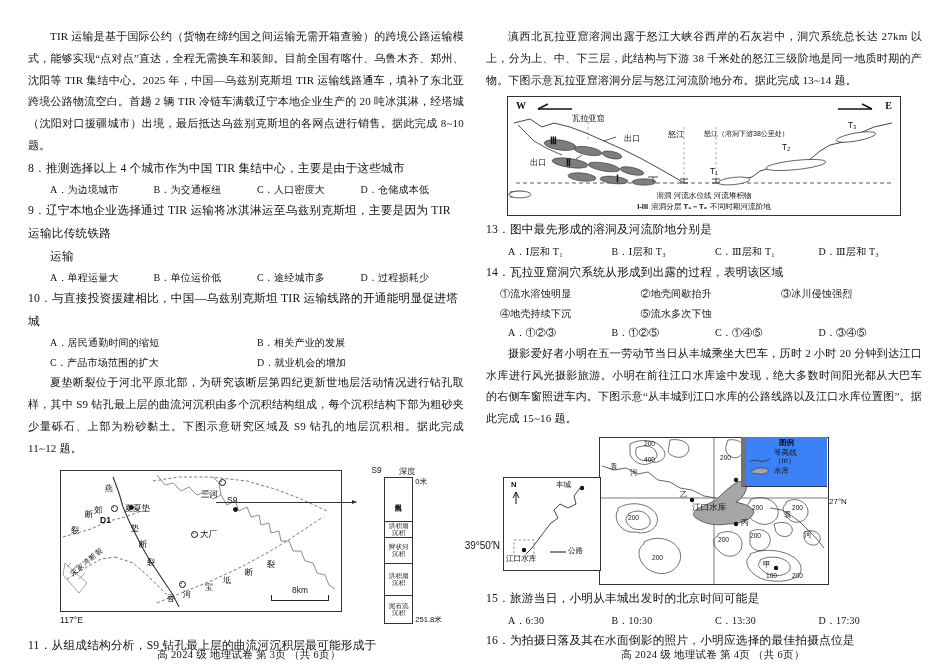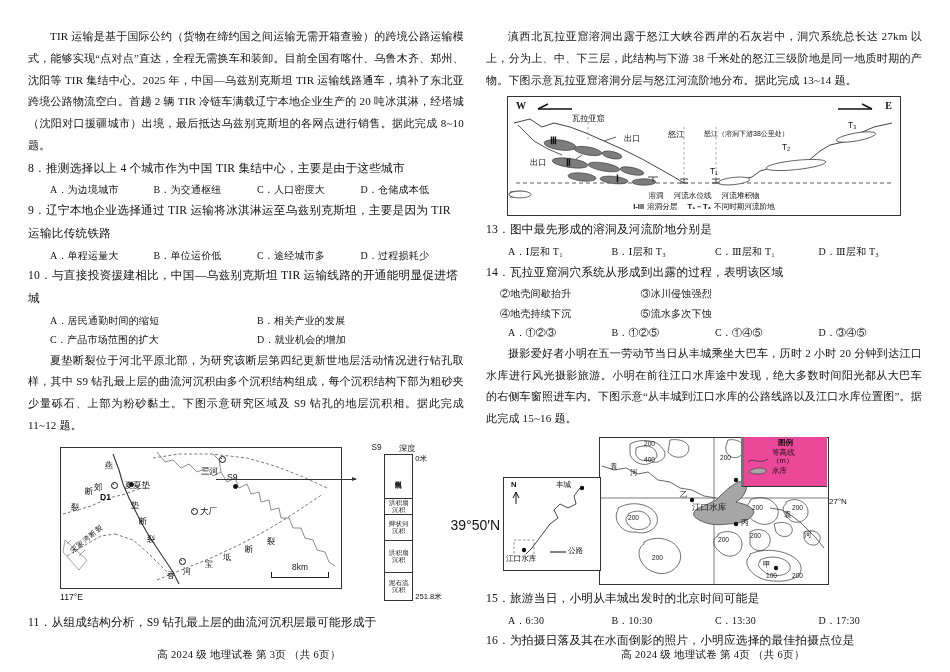--- a/index.html
+++ b/index.html
@@ -92,21 +92,21 @@
     border-radius: 50%;
     background: #fff;
   }
   .dot.solid { background:#111; width:3px;height:3px;border:1px solid #111;}
   .dot.ring::after{
     content:""; position:absolute; left:1px; top:1px;
     width:1px;height:1px;background:#111;border-radius:50%;
   }
   .coord-lat {
     position: absolute; right: -44px; top: 74px;
-    font-size: 14px; font-family:"Liberation Sans",sans-serif;
+    font-size: 10px; font-family:"Liberation Sans",sans-serif;
   }
   .coord-lon {
     position: absolute; left: 0; right: 0; bottom: -13px;
     text-align: left;
     font-size: 8.6px; font-family:"Liberation Sans",sans-serif;
   }
   .scalebar {
     position: absolute; right: 12px; bottom: 10px;
     width: 58px;
   }
@@ -171,43 +171,43 @@
   .f2lbl {
     position:absolute; font-size:8.2px; white-space:nowrap;
     font-family:"Liberation Sans", sans-serif;
   }
   .f2big { font-size:10px; font-weight:bold; font-family:"Liberation Serif",serif;}
   .legend2 {
     position:absolute; left:0; right:0; bottom:3px;
     font-size:7.6px; font-family:"Liberation Sans",sans-serif;
   }
   .legend2 .row {
-    display:flex; justify-content:center; align-items:flex-end; gap:10px;
+    display:flex; justify-content:center; align-items:flex-end; gap:2px;
     line-height:1.5;
   }
   .legend2 .item{ display:flex; align-items:center; gap:3px;}
 
   
   .fig3 { margin: 4px 0 3px 0; display:flex; justify-content:center;}
   .fig3-inner { position:relative; width:430px; height:150px;}
   .f3main {
     position:absolute; left:110px; top:2px;
     width: 228px; height: 146px;
     border:1px solid #333; background:#fff; overflow:hidden;
   }
   .f3inset {
     position:absolute; left:14px; top:42px;
     width: 96px; height: 92px;
     border:1px solid #333; background:#fff; overflow:hidden;
   }
   .f3legend {
     position:absolute; left:252px; top:2px;
     width: 86px; height: 50px;
-    border-left:3px solid #737373; border-bottom:1px solid #333;
-    background:#ec4899;
+    border-left:5px solid #737373; border-bottom:1px solid #333;
+    background:#3b82f6;
     box-sizing:border-box;
     padding:1px 3px;
     font-size:7.6px; font-family:"Liberation Sans",sans-serif;
   }
   .f3lbl {
     position:absolute; font-size:7.6px; white-space:nowrap;
     font-family:"Liberation Sans",sans-serif;
   }
   .f3lbl.big{ font-size:8.6px;}
   .ctr { font-size:6.6px; font-family:"Liberation Sans",sans-serif; position:absolute;}
@@ -240,20 +240,21 @@
 
     <p class="qline"><span class="qnum">8．</span><span class="qbody">推测选择以上 4 个城市作为中国 TIR 集结中心，主要是由于这些城市</span></p>
     <div class="opts four">
       <span>A．为边境城市</span>
       <span>B．为交通枢纽</span>
       <span>C．人口密度大</span>
       <span>D．仓储成本低</span>
     </div>
 
     <p class="qline"><span class="qnum">9．</span><span class="qbody">辽宁本地企业选择通过 TIR 运输将冰淇淋运至乌兹别克斯坦，主要是因为 TIR 运输比传统铁路</span></p>
+    <p class="qline cont-indent">运输</p>
     <div class="opts four">
       <span>A．单程运量大</span>
       <span>B．单位运价低</span>
       <span>C．途经城市多</span>
       <span>D．过程损耗少</span>
     </div>
 
     <p class="qline"><span class="qnum">10．</span><span class="qbody">与直接投资援建相比，中国—乌兹别克斯坦 TIR 运输线路的开通能明显促进塔城</span></p>
     <div class="opts two">
       <span>A．居民通勤时间的缩短</span>
@@ -493,20 +494,21 @@
     <p class="qline"><span class="qnum">13．</span><span class="qbody">图中最先形成的溶洞及河流阶地分别是</span></p>
     <div class="opts four">
       <span>A．Ⅰ层和 T₁</span>
       <span>B．Ⅰ层和 T₃</span>
       <span>C．Ⅲ层和 T₁</span>
       <span>D．Ⅲ层和 T₃</span>
     </div>
 
     <p class="qline"><span class="qnum">14．</span><span class="qbody">瓦拉亚窟洞穴系统从形成到出露的过程，表明该区域</span></p>
     <div class="opts three" style="padding-left:14px;">
+      <span>①流水溶蚀明显</span>
       <span>②地壳间歇抬升</span>
       <span>③冰川侵蚀强烈</span>
     </div>
     <div class="opts three" style="padding-left:14px;">
       <span>④地壳持续下沉</span>
       <span>⑤流水多次下蚀</span>
       <span></span>
     </div>
     <div class="opts four">
       <span>A．①②③</span>

